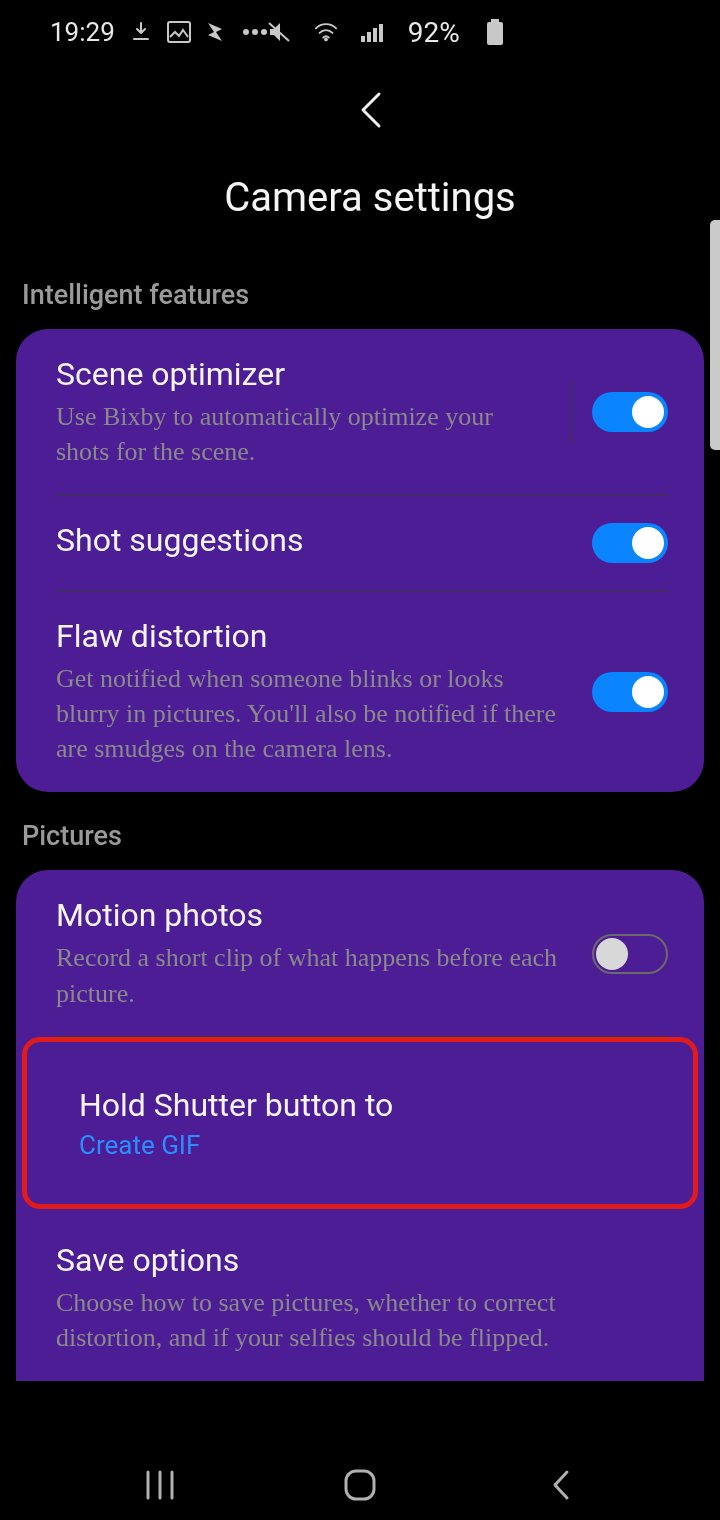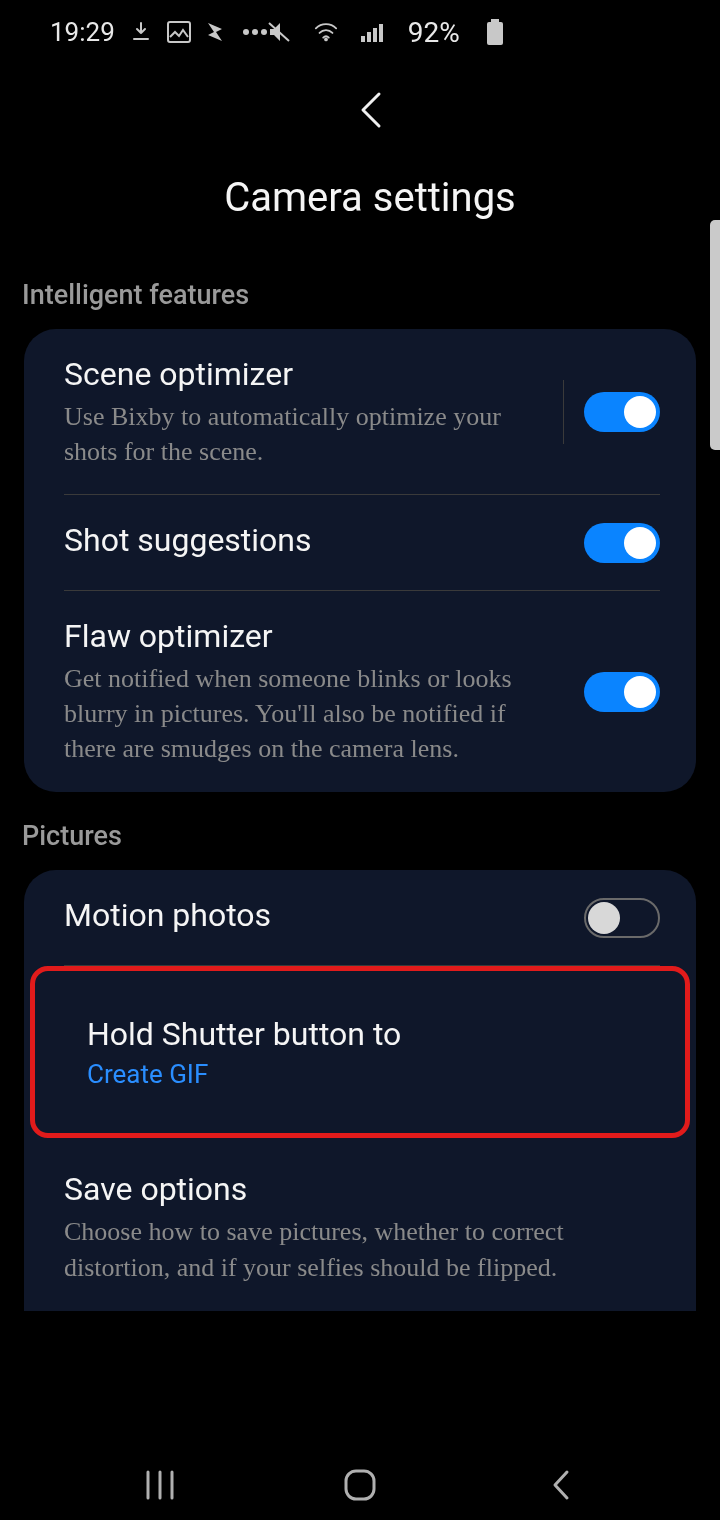--- a/index.html
+++ b/index.html
@@ -51,23 +51,23 @@
       font-weight: 400;
       color: #f5f5f5;
     }
     .section-header {
       font-size: 27px;
       color: #9a9a9a;
       padding: 18px 0 18px 22px;
       font-weight: 500;
     }
     .card {
-      background: #0f172a;
+      background: #4c1d95;
       border-radius: 32px;
-      margin: 0 24px;
+      margin: 0 16px;
       overflow: hidden;
     }
     .setting-item {
       padding: 26px 36px 26px 40px;
       display: flex;
       justify-content: space-between;
       align-items: center;
       position: relative;
     }
     .setting-item:not(:last-child)::after {
@@ -259,34 +259,35 @@
   <div class="setting-item">
     <div class="setting-text">
       <div class="setting-title">Shot suggestions</div>
     </div>
     <div class="toggle on">
         <div class="toggle-knob"></div>
       </div>
   </div>
   <div class="setting-item">
     <div class="setting-text">
-      <div class="setting-title">Flaw optimizer</div>
+      <div class="setting-title">Flaw distortion</div>
       <div class="setting-desc">Get notified when someone blinks or looks blurry in pictures. You'll also be notified if there are smudges on the camera lens.</div>
     </div>
     <div class="toggle on">
         <div class="toggle-knob"></div>
       </div>
   </div>
 </div>
 
 <div class="section-header" style="padding-top:28px;">Pictures</div>
 <div class="card" style="border-radius:32px 32px 0 0;">
   <div class="setting-item">
     <div class="setting-text">
       <div class="setting-title">Motion photos</div>
+      <div class="setting-desc">Record a short clip of what happens before each picture.</div>
     </div>
     <div class="toggle off">
         <div class="toggle-knob"></div>
       </div>
   </div>
   <div class="highlight-box">
     <div class="setting-item" style="padding-bottom:28px;">
       <div class="setting-text">
         <div class="setting-title">Hold Shutter button to</div>
         <div class="setting-value">Create GIF</div>

